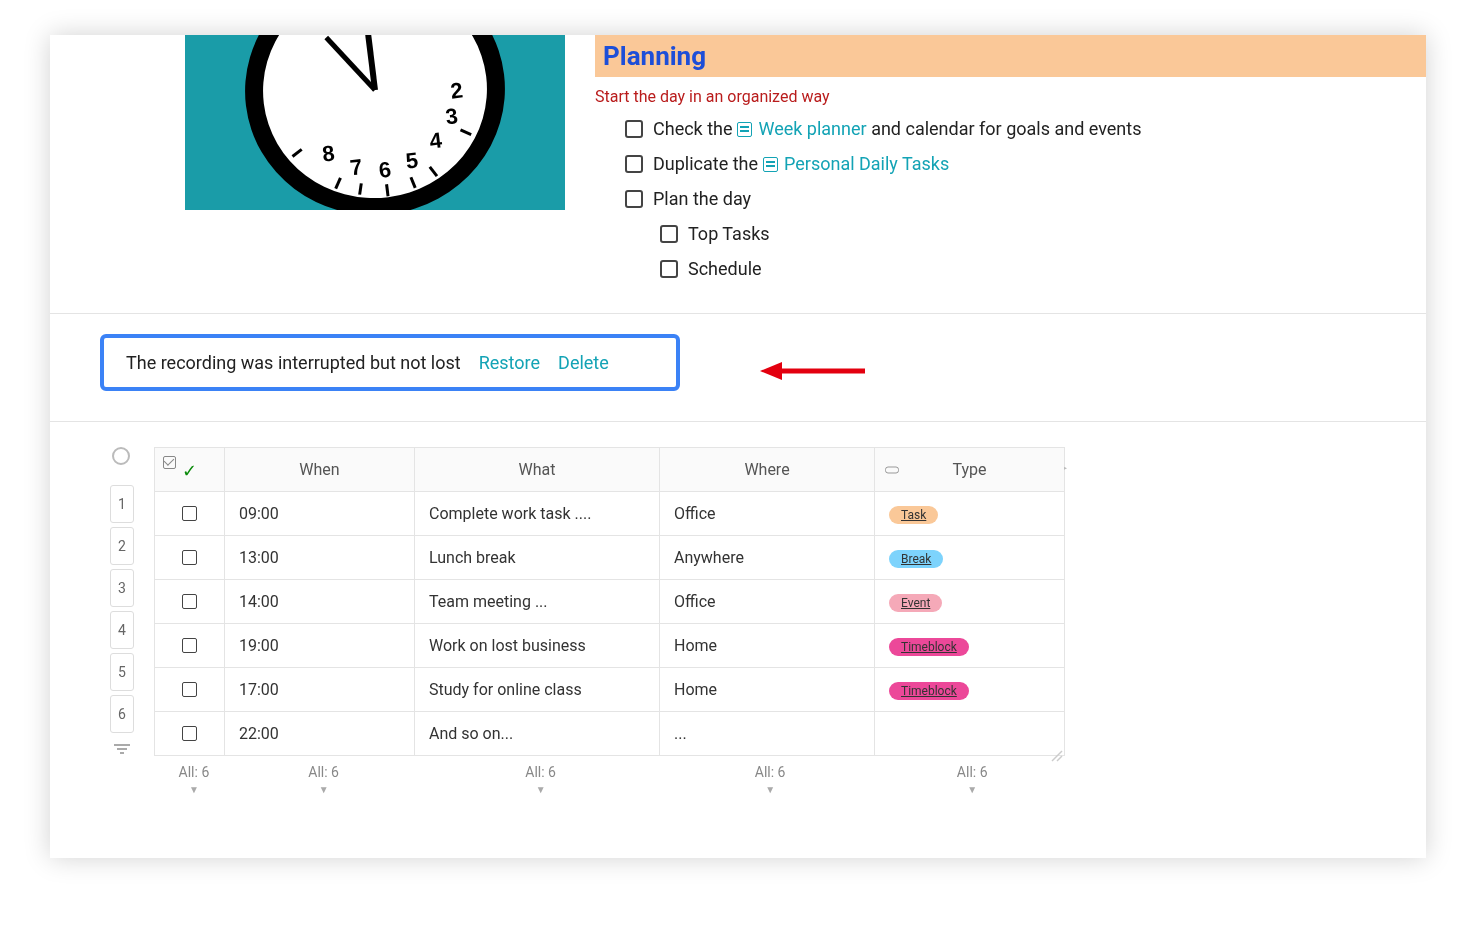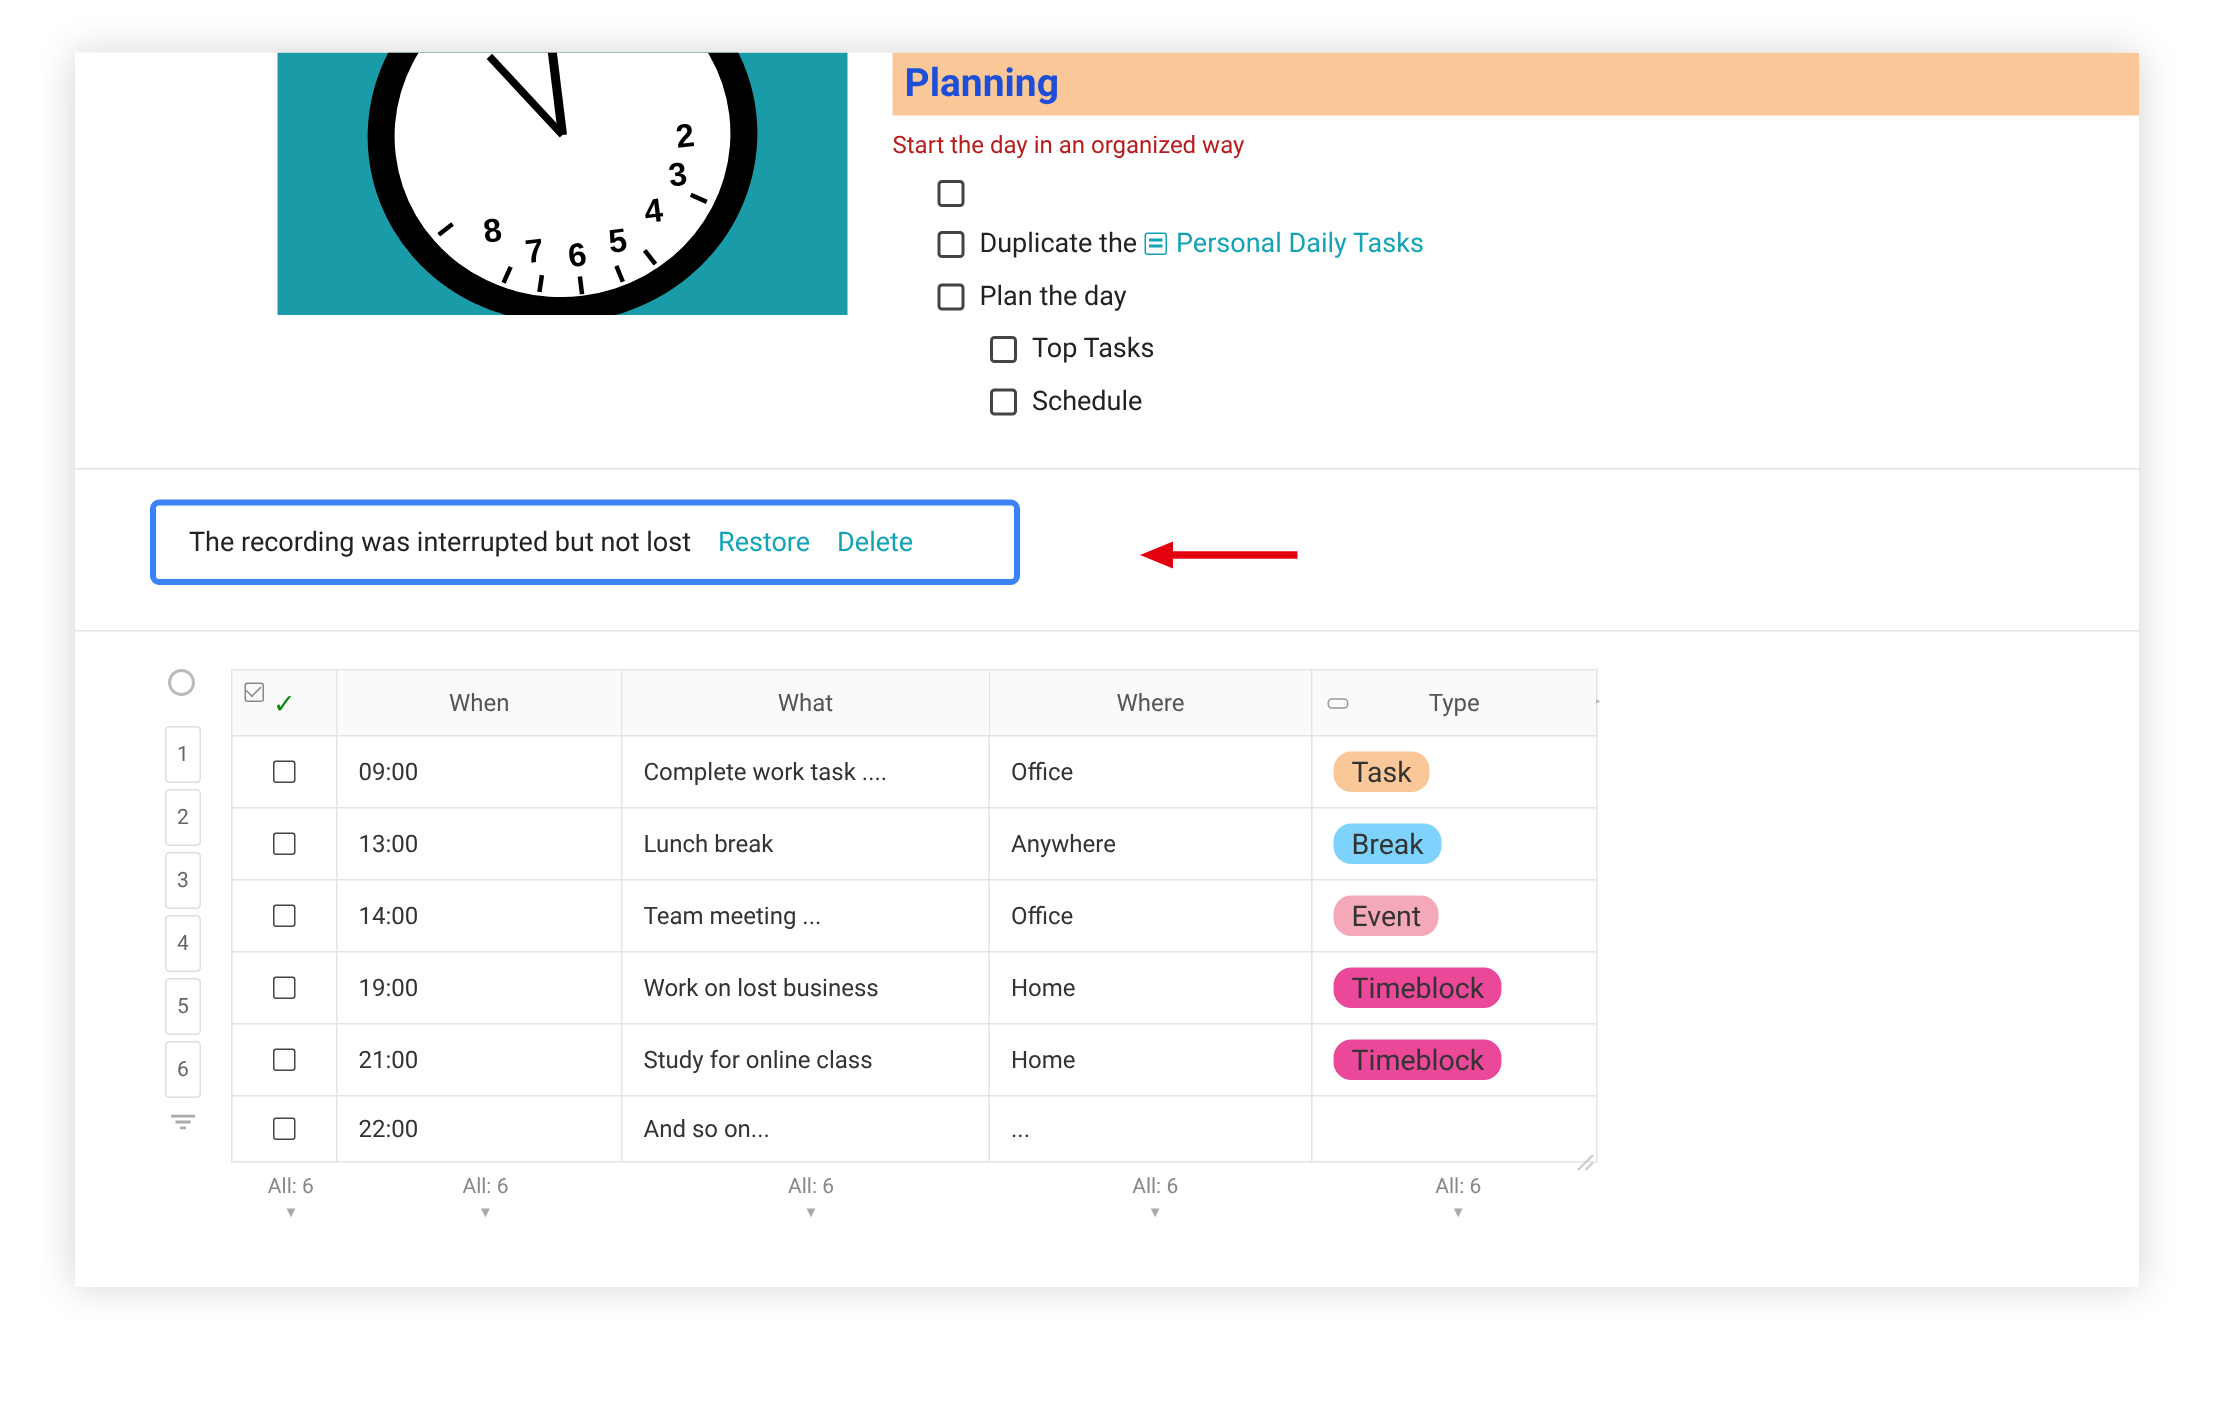--- a/index.html
+++ b/index.html
@@ -42,21 +42,21 @@
 table.tasks th.col-where{width:215px;}
 table.tasks th.col-type{width:190px;}
 .chk-sm-outer{display:flex;justify-content:center;}
 .chk-sm{width:15px;height:15px;border:1.5px solid #444;border-radius:2px;}
 .hdr-chkbox{width:13px;height:13px;border:1.5px solid #888;border-radius:2px;position:absolute;left:8px;top:8px;}
 .hdr-chkbox::after{content:"";position:absolute;left:2px;top:-1px;width:5px;height:8px;border-right:1.5px solid #888;border-bottom:1.5px solid #888;transform:rotate(45deg);}
 .hdr-checkmark{color:#0a8a0a;font-size:18px;position:absolute;left:50%;top:50%;transform:translate(-50%,-50%);}
 .col-type-hdr-icon{position:absolute;left:10px;top:50%;transform:translateY(-50%);width:14px;height:7px;border:1.5px solid #999;border-radius:3px;}
 .expand-handle{position:absolute;left:1010px;top:12px;color:#bbb;font-size:14px;}
 .resize-handle{position:absolute;left:1000px;bottom:32px;color:#ccc;}
-.tag{display:inline-block;padding:2px 12px;border-radius:12px;font-size:19px;}
+.tag{display:inline-block;padding:2px 12px;border-radius:12px;font-size:12px;text-decoration:underline;}
 .tag-task{background:#fac898;}
 .tag-break{background:#7dd3fc;}
 .tag-event{background:#f5a9b8;}
 .tag-timeblock{background:#ec4899;}
 .footer-row{display:flex;margin-left:44px;width:908px;margin-top:8px;}
 .footer-cell{font-size:14px;color:#888;display:flex;align-items:center;gap:4px;flex-direction:column;}
 .footer-cell .car{font-size:10px;color:#aaa;}
 .fc1{width:70px;padding-left:10px;}
 .fc2{width:190px;padding-left:10px;}
 .fc3{width:245px;padding-left:10px;}
@@ -95,20 +95,25 @@
           <line x1="165" y1="231" x2="168" y2="242"></line>
         </g>
       </svg>
     </div>
     <div class="planning">
       <div class="planning-header">Planning</div>
       <div class="planning-sub">Start the day in an organized way</div>
       <ul class="checklist">
         <li>
           <span class="chk"></span>
+          <span>
+            <span>Check the </span>
+            <a href="#" class="pg-link"><span class="pg-icon"></span> <span>Week planner</span></a>
+            <span> and calendar for goals and events</span>
+          </span>
         </li>
         <li>
           <span class="chk"></span>
           <span>
             <span>Duplicate the </span>
             <a href="#" class="pg-link"><span class="pg-icon"></span> <span>Personal Daily Tasks</span></a>
           </span>
         </li>
         <li>
           <span class="chk"></span>
@@ -227,21 +232,21 @@
             <td>Work on lost business</td>
             <td>Home</td>
             <td><span class="tag tag-timeblock">Timeblock</span></td>
           </tr>
           <tr>
             <td>
               <div class="chk-sm-outer">
                 <span class="chk-sm"></span>
               </div>
             </td>
-            <td>21:00</td>
+            <td>17:00</td>
             <td>Study for online class</td>
             <td>Home</td>
             <td><span class="tag tag-timeblock">Timeblock</span></td>
           </tr>
           <tr>
             <td>
               <div class="chk-sm-outer">
                 <span class="chk-sm"></span>
               </div>
             </td>

